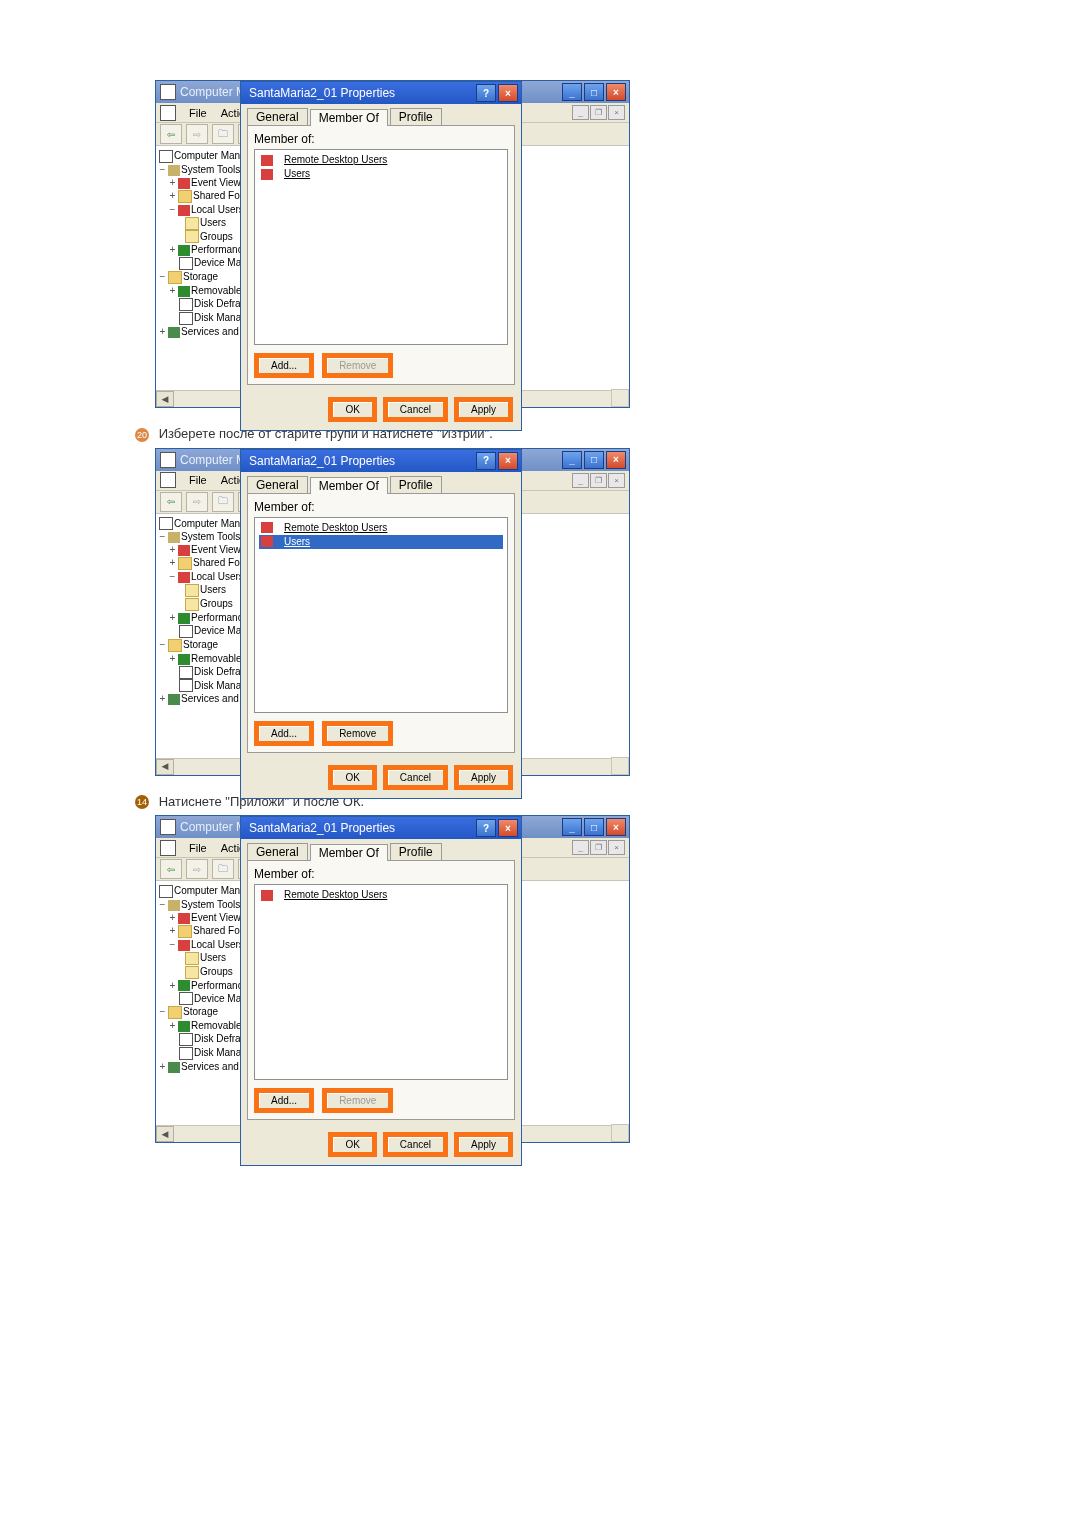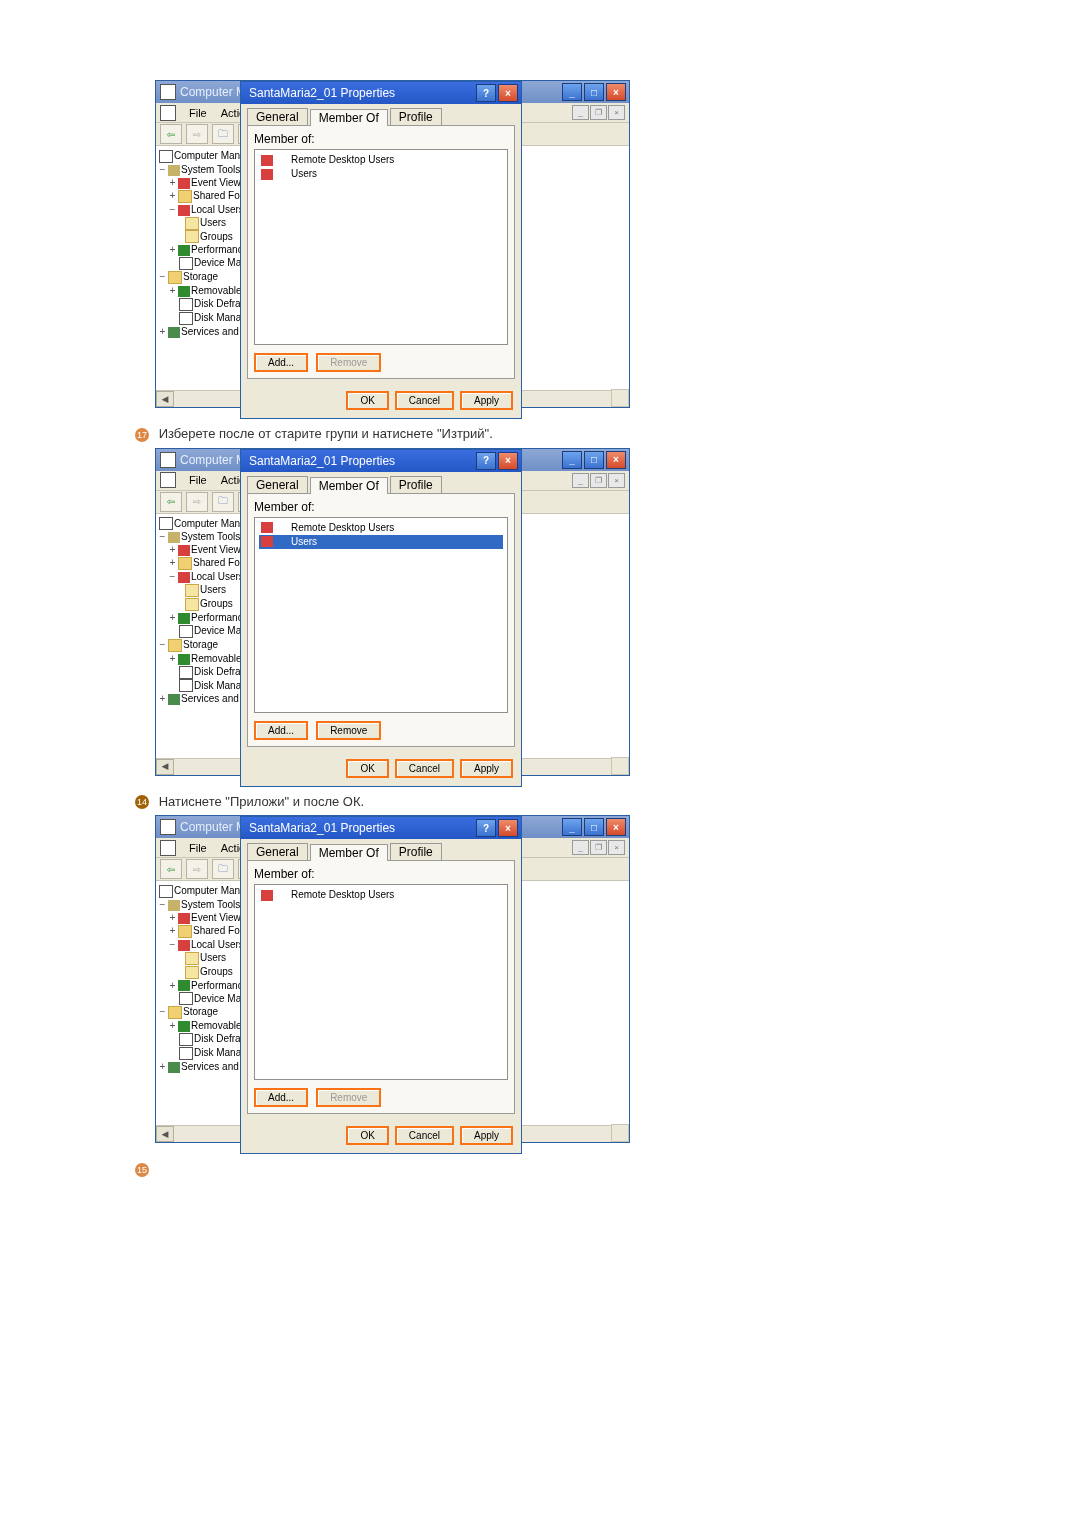--- a/index.html
+++ b/index.html
@@ -127,24 +127,24 @@
   }
   .tab.active{background:#f9f8f2;position:relative;top:1px;}
   .tab-body{
     margin:0 6px 6px 6px;border:1px solid #9a9a9a;background:#f9f8f2;
     padding:6px;
   }
   .memberlabel{font-size:12px;margin-bottom:3px;}
   .listbox{
     height:188px;border:1px solid #8f8f8f;background:#fff;padding:3px 4px;font-size:10px;
   }
-  .li-row{display:flex;align-items:center;gap:17px;padding:0 1px;line-height:14px;}
+  .li-row{display:flex;align-items:center;gap:10px;padding:0 1px;line-height:14px;text-decoration:underline;}
   .li-row.sel{background:#316ac5;color:#fff;}
   .btn{
-    border:2px solid #f97316;background:#ece9d8;padding:2px 12px;font-size:10px;
+    border:5px solid #f97316;background:#ece9d8;padding:2px 12px;font-size:10px;
     box-shadow:1px 1px 0 #fff inset;
   }
   .btn.disabled{color:#9a9a9a;}
   .btn-row{display:flex;gap:8px;margin-top:8px;}
   .dlg-footer{
     display:flex;justify-content:flex-end;gap:6px;padding:6px 8px 8px 8px;background:#ece9d8;
   }
 
   .screenshot-block{ margin-bottom:18px; position:relative; }
 
@@ -258,21 +258,21 @@
         <div class="dlg-footer">
           <div class="btn">OK</div>
           <div class="btn">Cancel</div>
           <div class="btn">Apply</div>
         </div>
       </div>
     </div>
   </div>
 
   <div class="instr" style="margin-left:-20px">
-    <span class="bullet b-red">17</span>
+    <span class="bullet b-red">20</span>
     <span>Изберете после от старите групи и натиснете "Изтрий".</span>
   </div>
 
   <div class="screenshot-block">
     <div class="outer-window">
       <div class="xp-titlebar inactive">
         <span class="xp-title-icon"></span>
         <span class="xp-title-text">Computer Man</span>
         <div class="xp-ctrl-group">
           <div class="xp-ctrl min">_</div>
@@ -469,18 +469,15 @@
         </div>
         <div class="dlg-footer">
           <div class="btn">OK</div>
           <div class="btn">Cancel</div>
           <div class="btn">Apply</div>
         </div>
       </div>
     </div>
   </div>
 
-  <div class="instr" style="margin-left:-20px">
-    <span class="bullet b-green">15</span>
-  </div>
 
 
 </div>
 
 </body></html>

